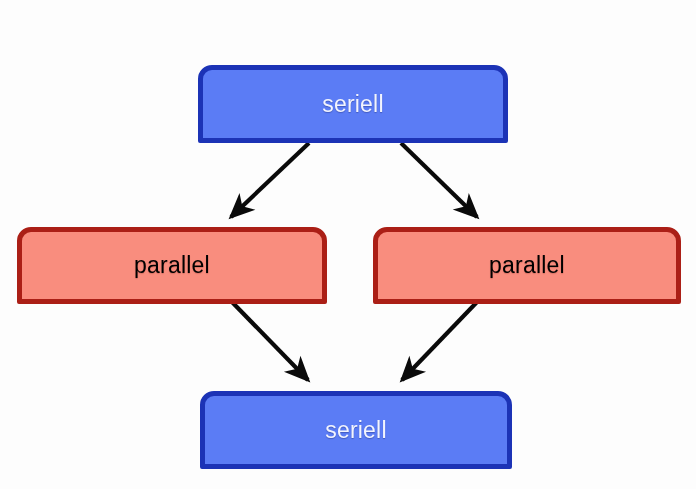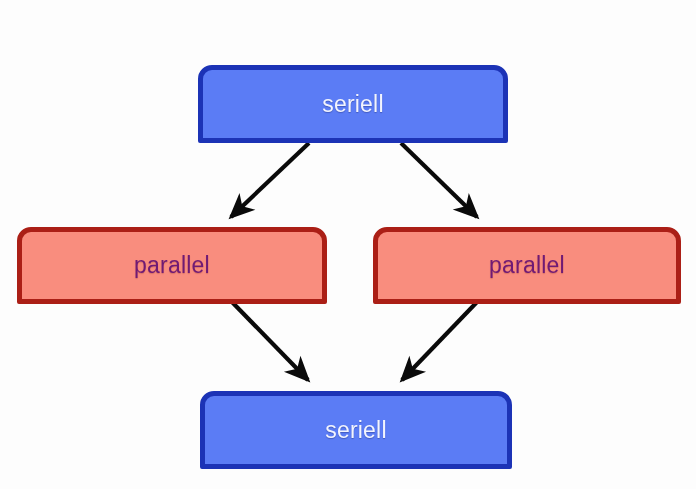--- a/index.html
+++ b/index.html
@@ -42,21 +42,21 @@
     border-color: #1c33b6;
     border-width: 5px;
     color: #f2f4fe;
     font-size: 23px;
     text-shadow: 0 1px 1px rgba(20,30,90,0.35);
   }
   .node-parallel {
     background: #f98d7e;
     border-color: #ab1f16;
     border-width: 5px;
-    color: #701a75;
+    color: #000000;
     font-size: 23px;
     text-shadow: 0 1px 1px rgba(120,40,30,0.25);
   }
   #node-serial-top {
     left: 198px;
     top: 65px;
     width: 310px;
     height: 78px;
   }
   #node-parallel-left {

